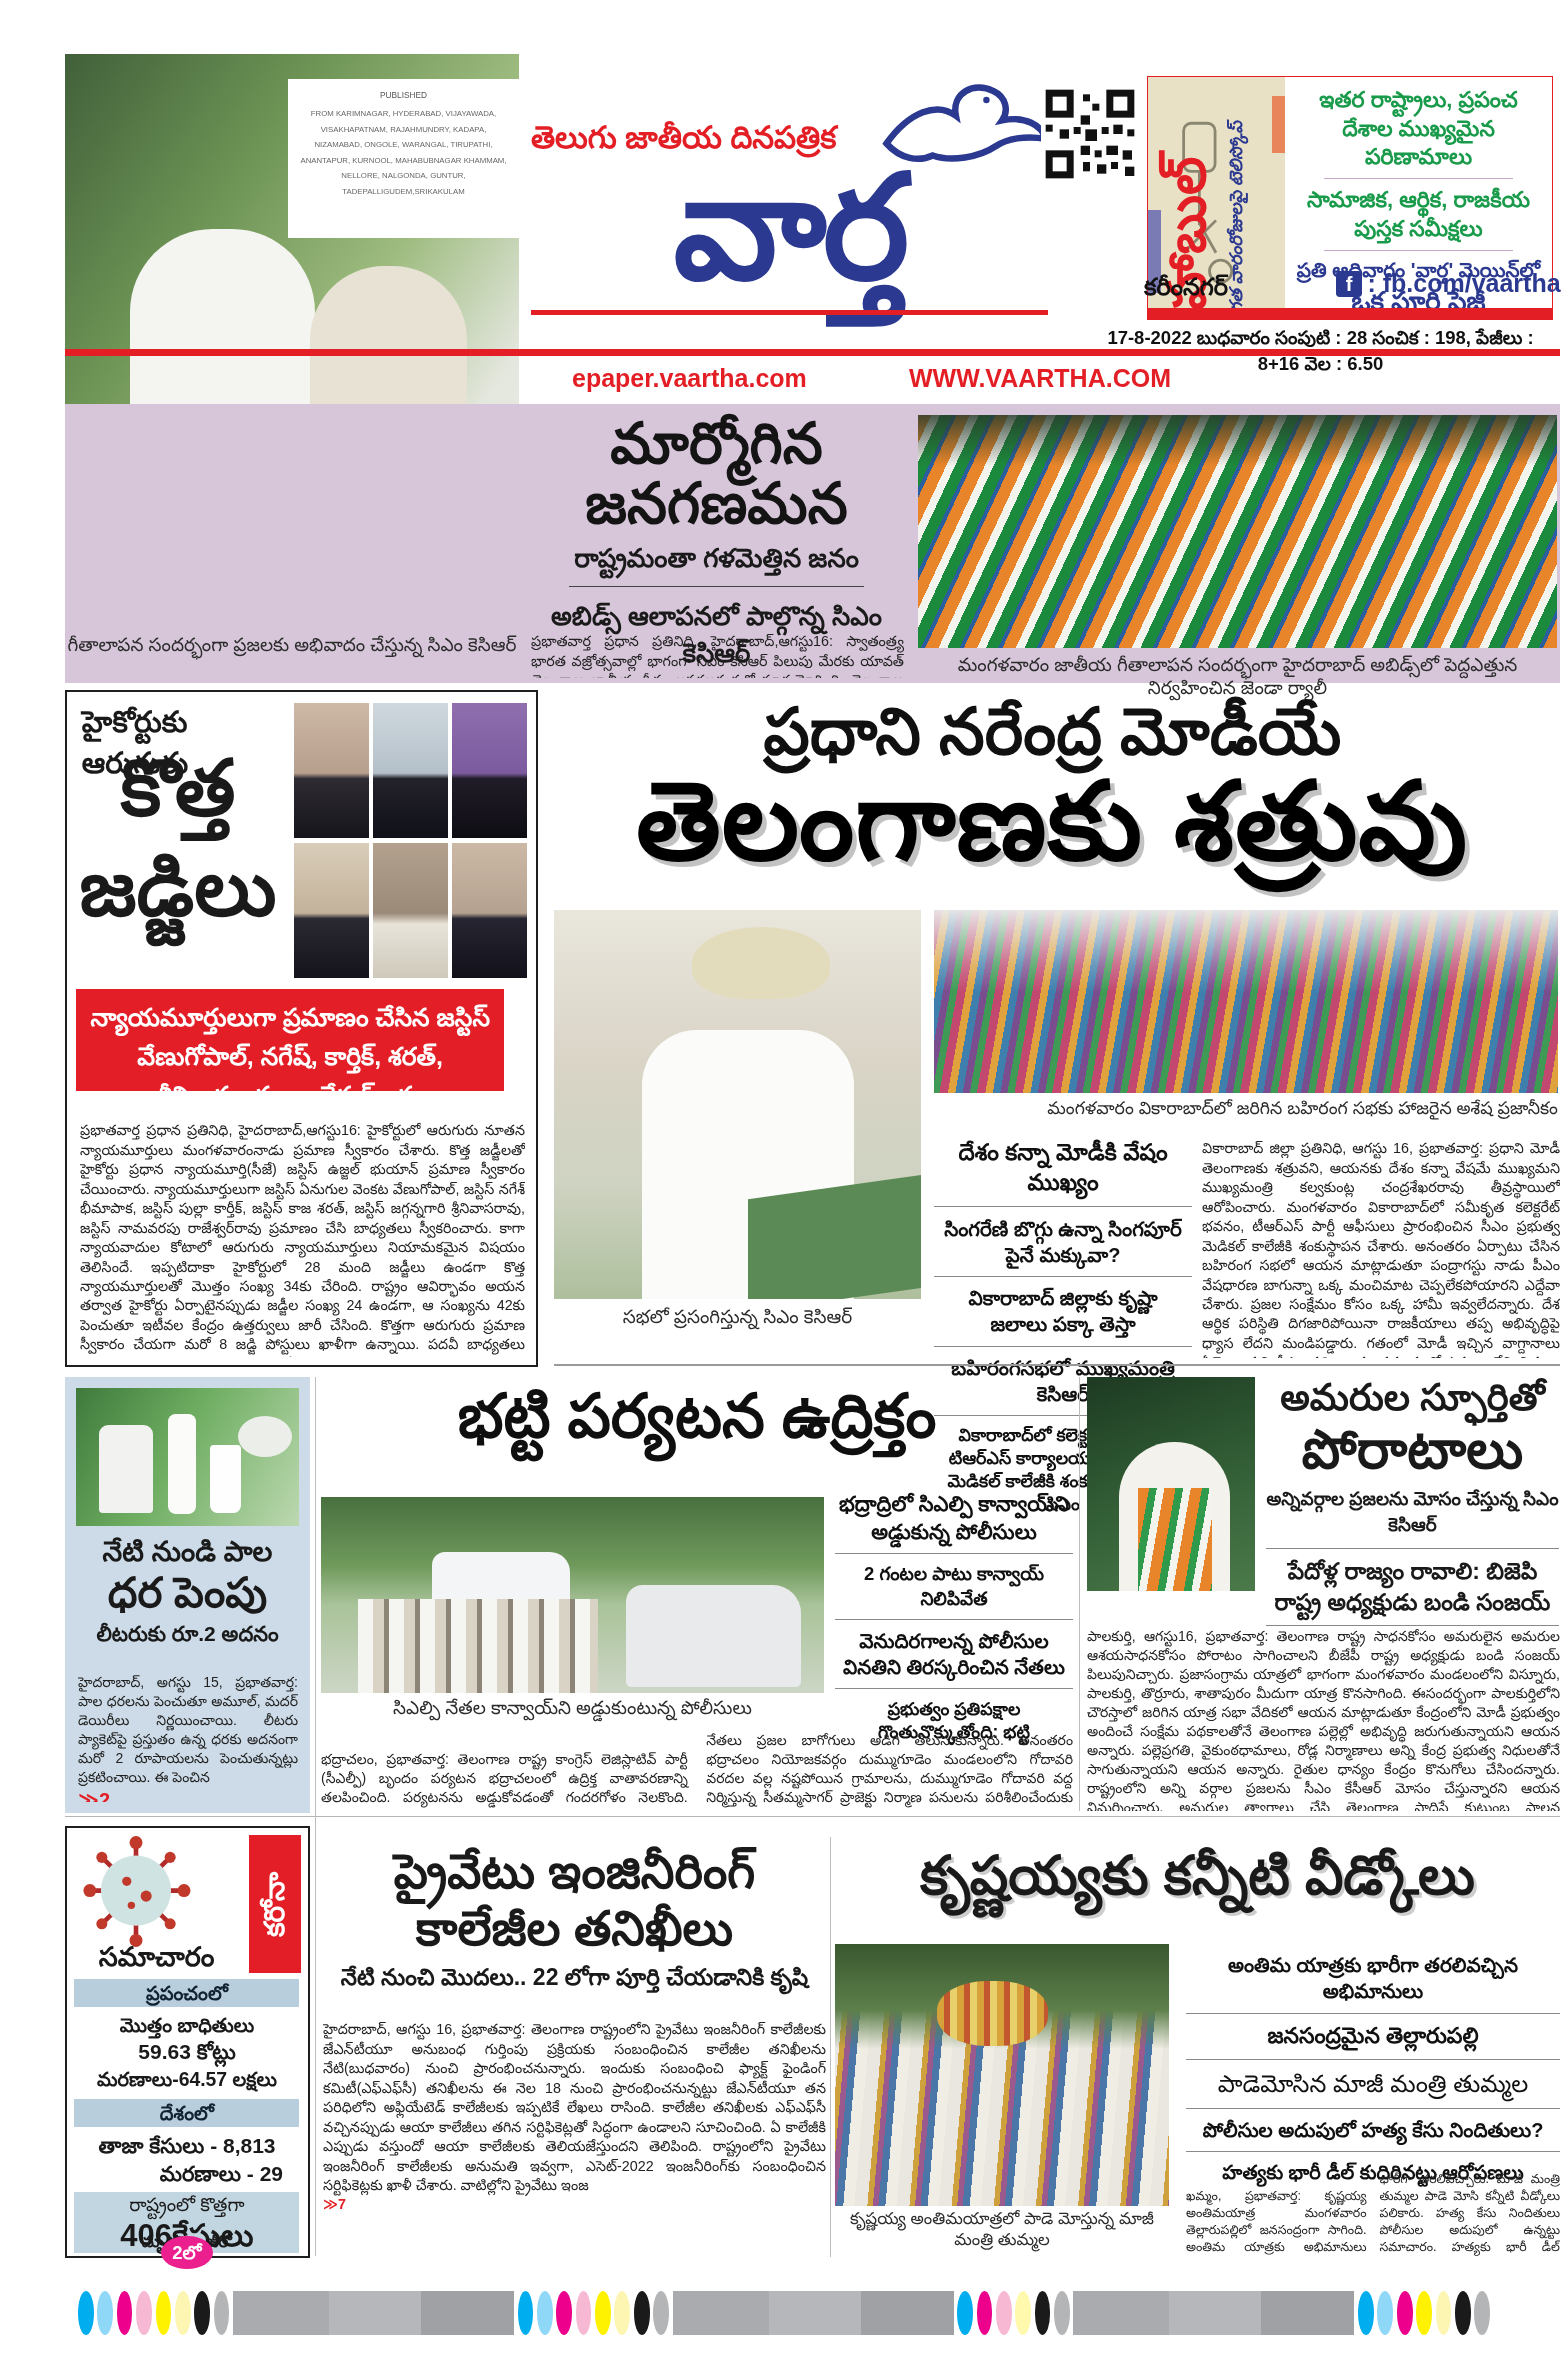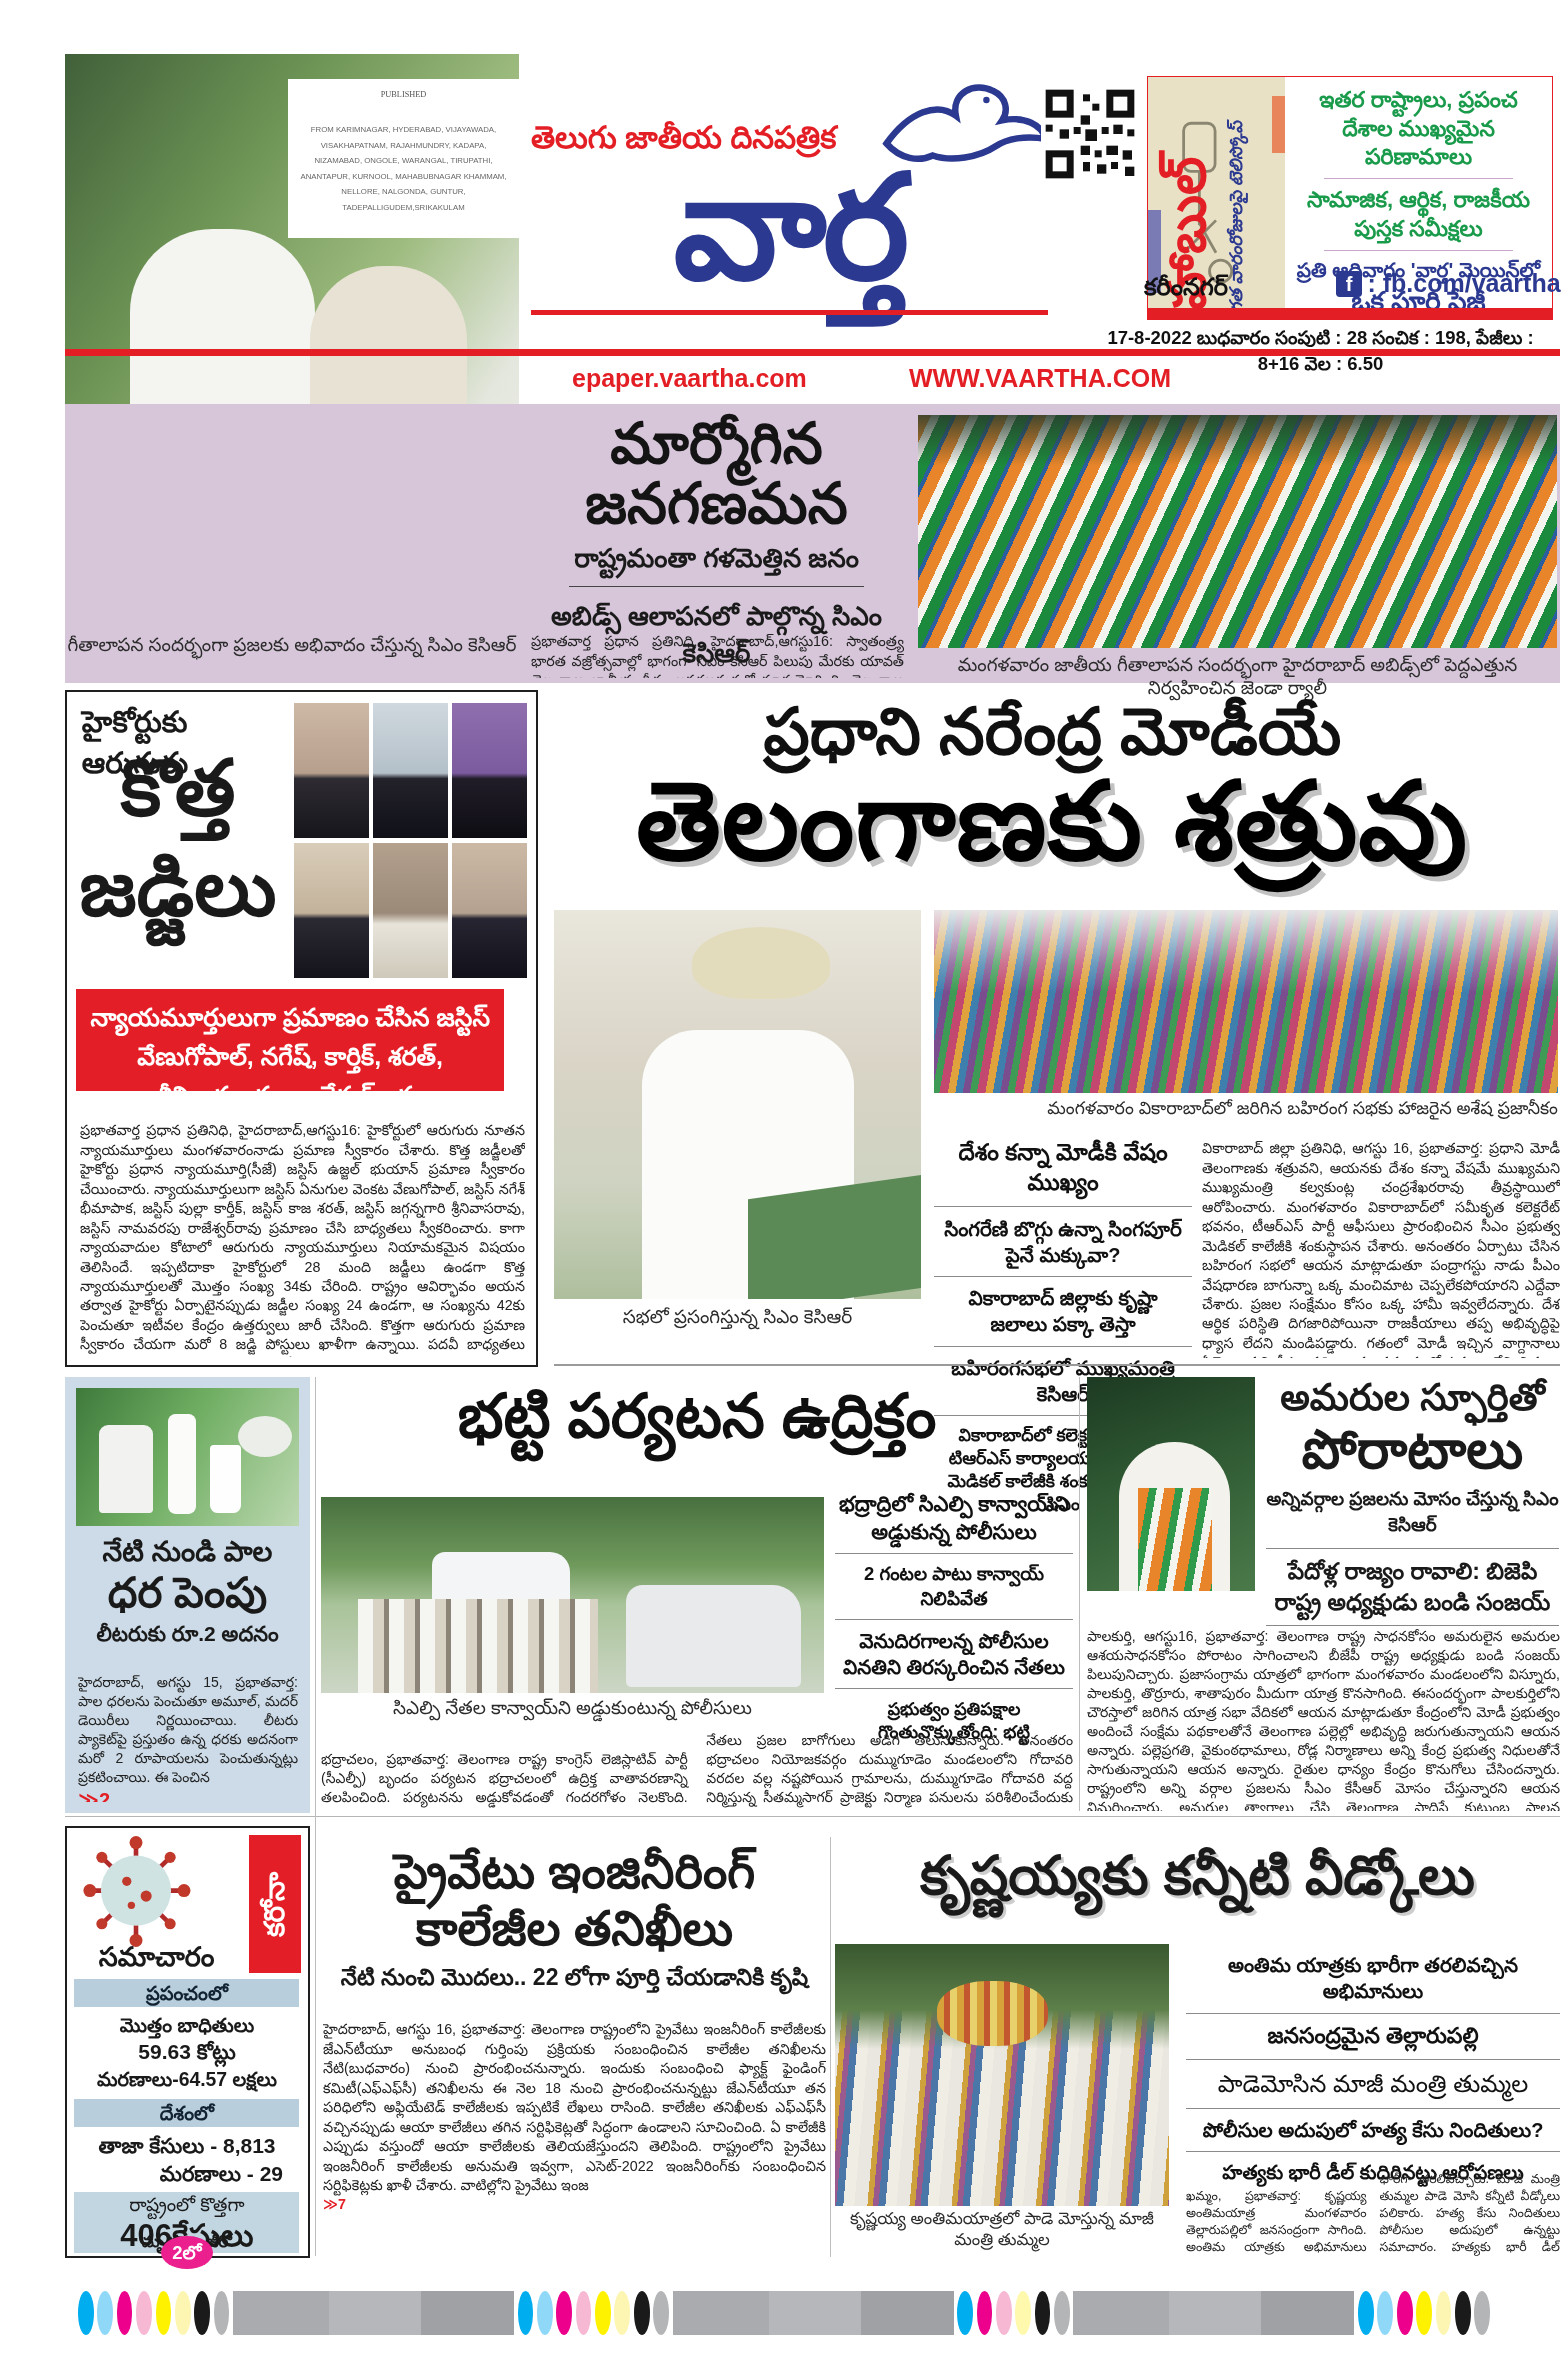--- a/index.html
+++ b/index.html
@@ -43,21 +43,21 @@
 </style>
 </head>
 <body>
 
 <div class="abs photo" style="left:65px;top:54px;width:454px;height:567px;background:linear-gradient(125deg,#41603a 0%,#6d9455 30%,#9dbb7e 55%,#e4e7de 78%,#f2f2ee 100%);">
   <div class="abs" style="left:65px;top:175px;width:185px;height:397px;background:#f4f4f0;border-radius:83px 83px 0 0;"></div>
   <div class="abs" style="left:245px;top:212px;width:157px;height:360px;background:#e7e2d3;border-radius:74px 74px 0 0;"></div>
 </div>
 
 <div class="abs" style="left:288px;top:79px;width:231px;height:159px;background:#ffffff;padding:11px 9.2px;box-sizing:border-box;text-align:center;">
-  <div style="font-size:8.3px;color:#555;margin-bottom:23px;font-family:Liberation Serif, serif;">PUBLISHED</div>
+  <div style="font-size:8.3px;color:#555;margin-bottom:6px;">PUBLISHED</div>
   <div style="font-size:7.8px;color:#666;line-height:2.0;">FROM KARIMNAGAR, HYDERABAD, VIJAYAWADA, VISAKHAPATNAM, RAJAHMUNDRY, KADAPA, NIZAMABAD, ONGOLE, WARANGAL, TIRUPATHI, ANANTAPUR, KURNOOL, MAHABUBNAGAR KHAMMAM, NELLORE, NALGONDA, GUNTUR, TADEPALLIGUDEM,SRIKAKULAM</div>
 </div>
 
 <div class="abs tagline" style="left:531px;top:120px;width:434px;text-align:left;">తెలుగు జాతీయ దినపత్రిక</div>
 
 <span class="abs" style="left:868px;top:74px;">
   <svg width="185" height="102" viewBox="0 0 200 110">
     <path d="M20 75 C45 40 75 30 95 45 C90 20 115 8 135 18 C150 25 152 40 145 50 C170 45 188 55 192 70 C170 66 150 70 138 78 C120 90 90 95 70 88 C55 95 35 92 20 75 Z" fill="none" stroke="#2b3990" stroke-width="7"></path>
     <circle cx="128" cy="28" r="3.5" fill="#2b3990"></circle>
   </svg>

